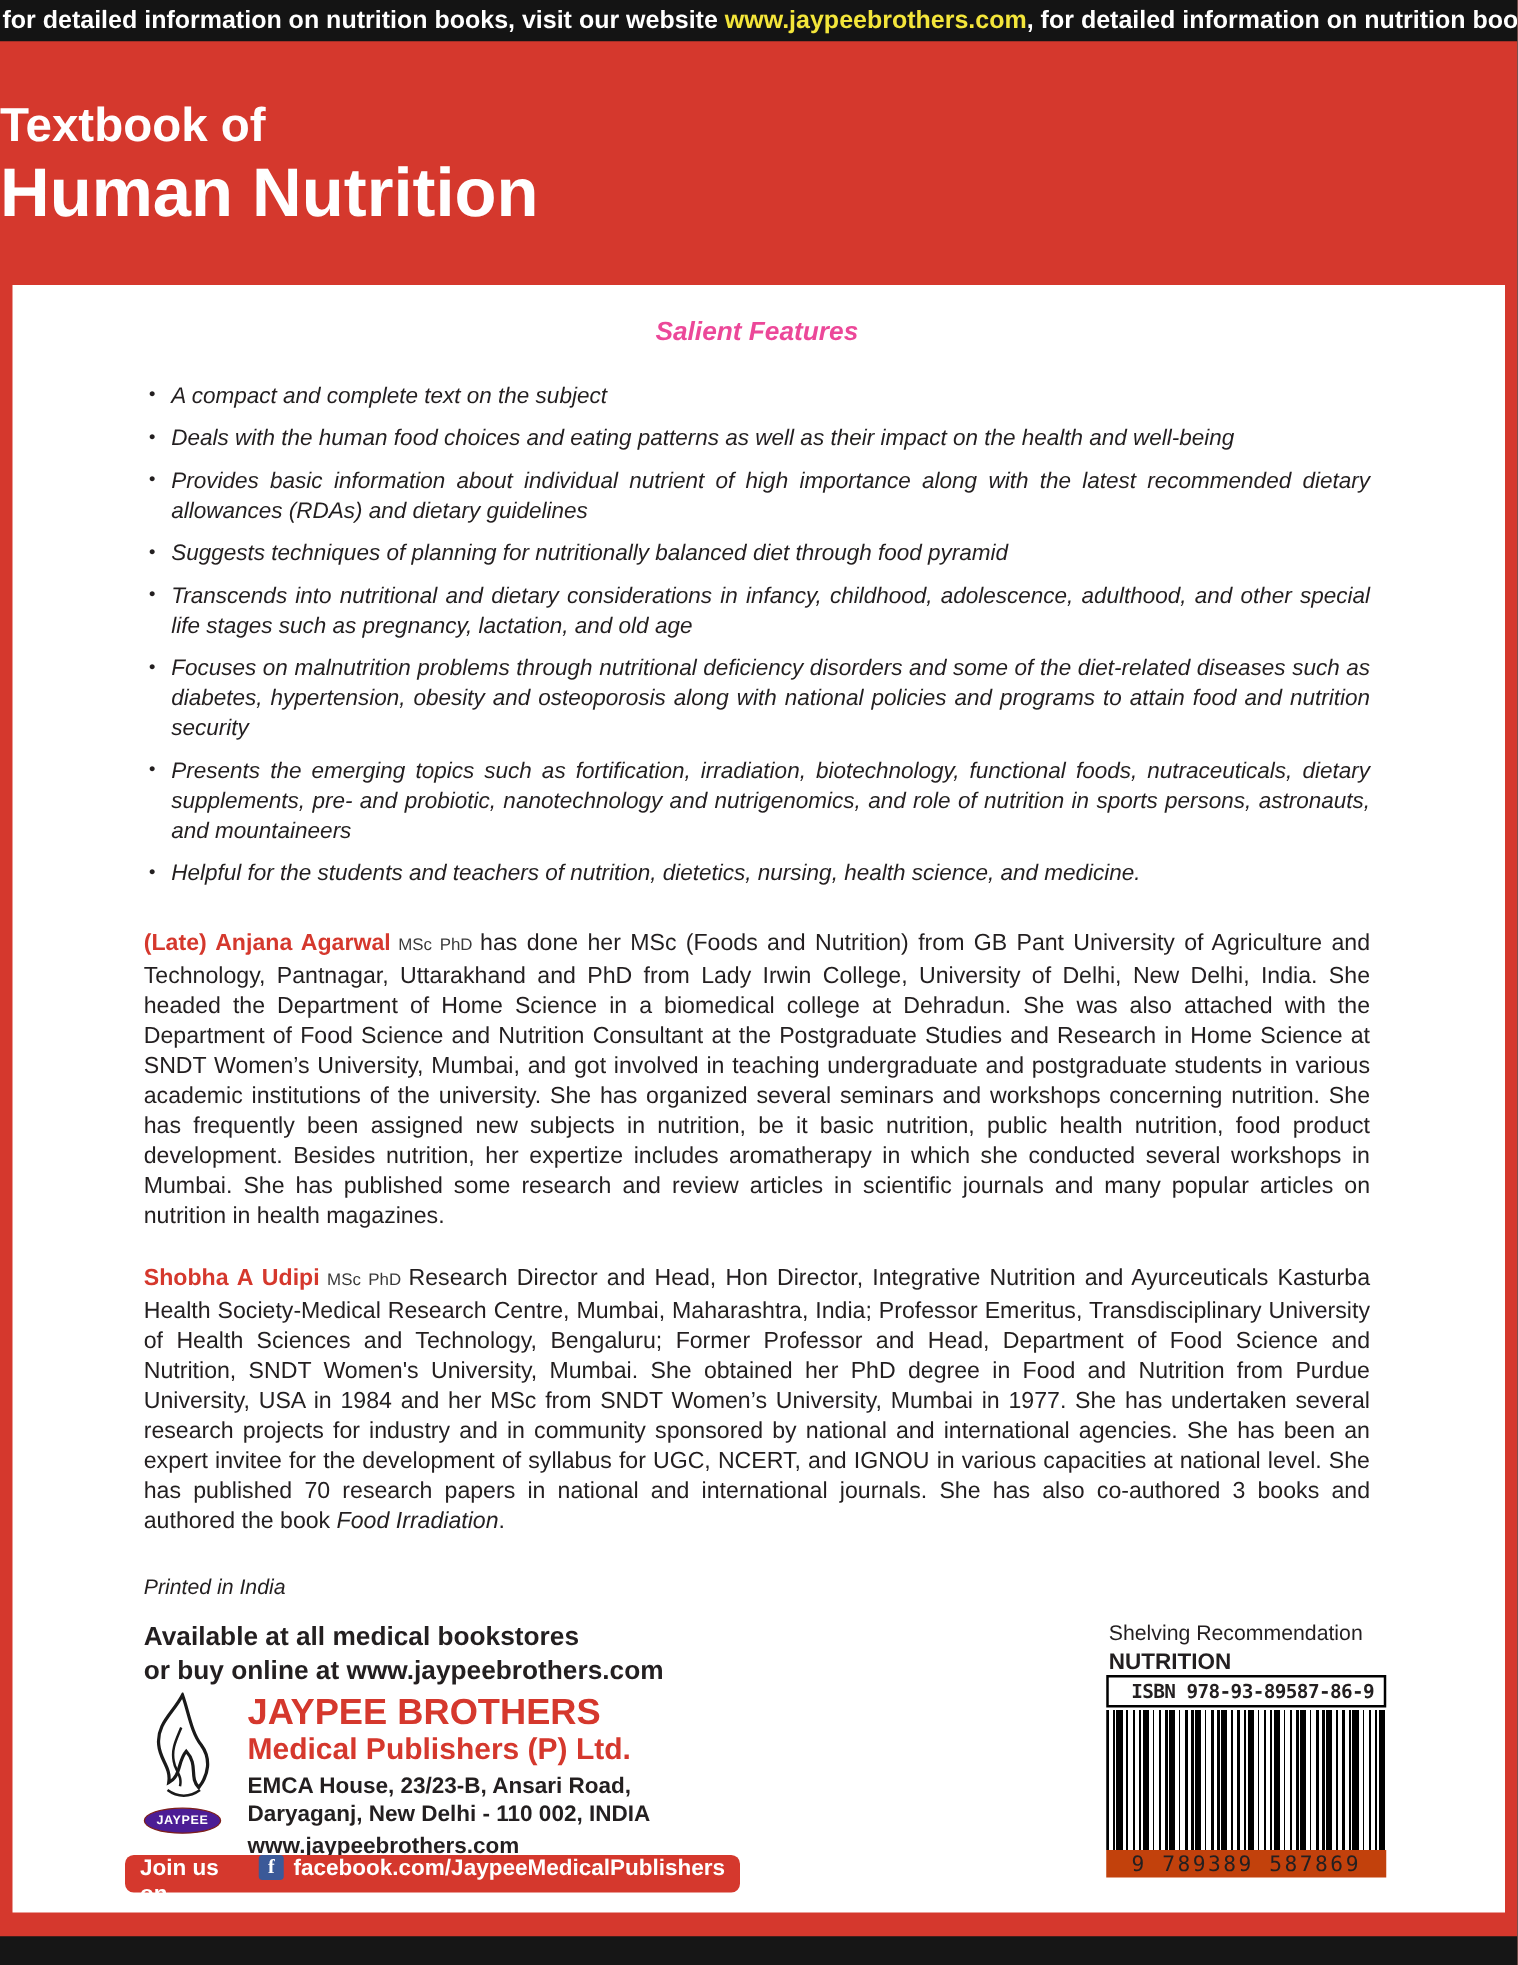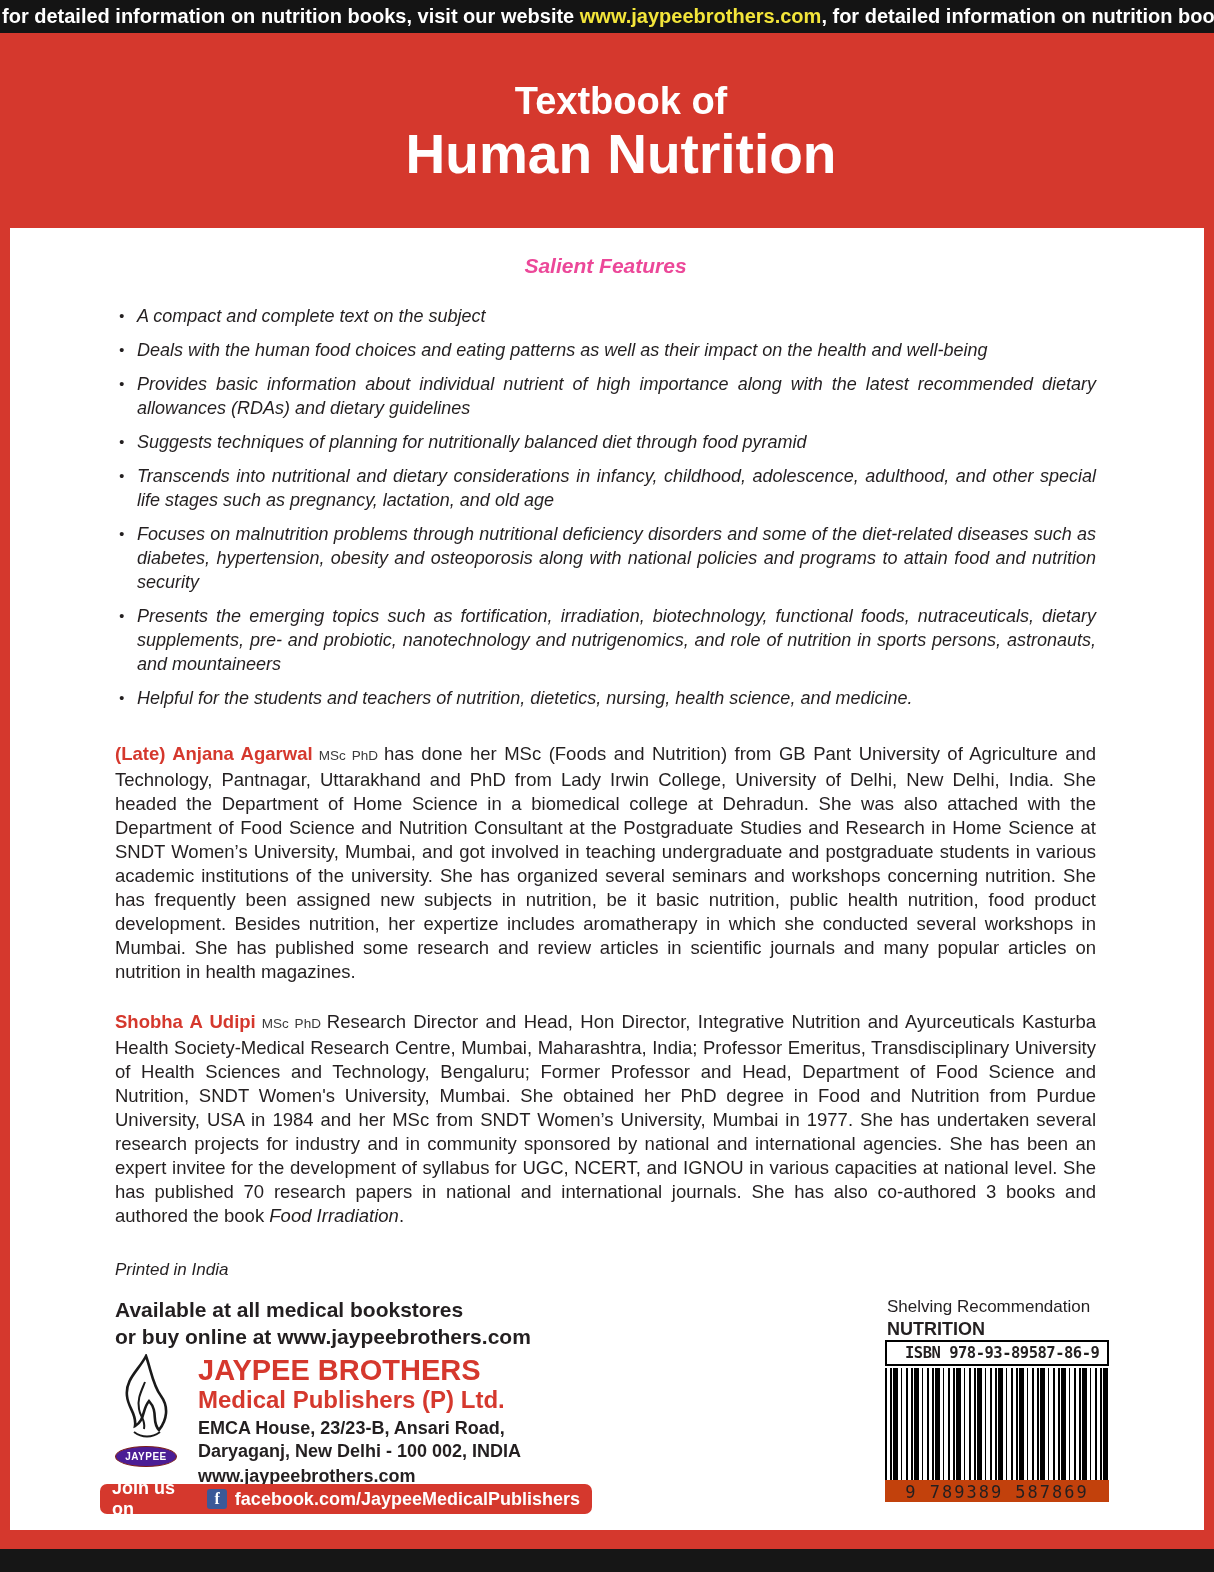--- a/index.html
+++ b/index.html
@@ -29,23 +29,22 @@
 
   
   .bottom-strip {
     position:absolute; bottom:0; left:0; right:0; height:23px;
     background:#161616;
   }
 
   
   .title-block {
     position:absolute; top:33px; left:0; right:0; height:226px;
-    text-align:center; color:#ffffff;
+    text-align:left; color:#ffffff;
     padding-top:46px;
-    padding-left:28px;
   }
   .title-line1 { font-size:38px; font-weight:bold; line-height:44px; }
   .title-line2 { font-size:55px; font-weight:bold; line-height:62px; }
 
   
   .white-panel {
     position:absolute;
     top:228px; left:10px; right:10px; bottom:42px;
     background:#ffffff;
     color:#231f20;
@@ -123,21 +122,21 @@
   .pub-name { color:#d5382d; font-weight:bold; font-size:29px; line-height:32px; }
   .pub-sub  { color:#d5382d; font-weight:bold; font-size:24px; line-height:28px; }
   .pub-addr { font-weight:bold; font-size:18px; line-height:23px; margin-top:3px; }
   .pub-web  { font-weight:bold; font-size:18px; line-height:23px; margin-top:2px; }
 
   .fb-bar {
     position:absolute; left:90px; top:1256px;
     width:492px; height:30px;
     background:#d5382d;
     border-radius:7px;
-    display:flex; align-items:center;
+    display:flex; 
     color:#ffffff;
     font-size:18px; font-weight:600;
     padding:0 12px;
     gap:8px;
   }
   .fb-icon {
     width:20px; height:20px;
     background:#3b5998;
     border-radius:3px;
     color:#fff;
@@ -239,21 +238,21 @@
             <path d="M29 28 C25 38 21 45 23 55 C24 63 30 66 28 75" fill="none" stroke="#1a1a1a" stroke-width="2"></path>
             <path d="M18 78 C26 84 36 84 44 78" fill="none" stroke="#1a1a1a" stroke-width="2"></path>
           </svg>
         </div>
         <span class="jaypee-badge">JAYPEE</span>
       </div>
       <div class="pub-text">
         <div class="pub-name">JAYPEE BROTHERS</div>
         <div class="pub-sub">Medical Publishers (P) Ltd.</div>
         <div class="pub-addr">EMCA House, 23/23-B, Ansari Road,</div>
-        <div class="pub-addr" style="margin-top:0;">Daryaganj, New Delhi - 100 002, INDIA</div>
+        <div class="pub-addr" style="margin-top:0;">Daryaganj, New Delhi - 110 002, INDIA</div>
         <div class="pub-web">www.jaypeebrothers.com</div>
       </div>
     </div>
 
     <div class="fb-bar">
       <span>Join us on</span>
       <span class="fb-icon">f</span>
       <span>facebook.com/JaypeeMedicalPublishers</span>
     </div>
 

